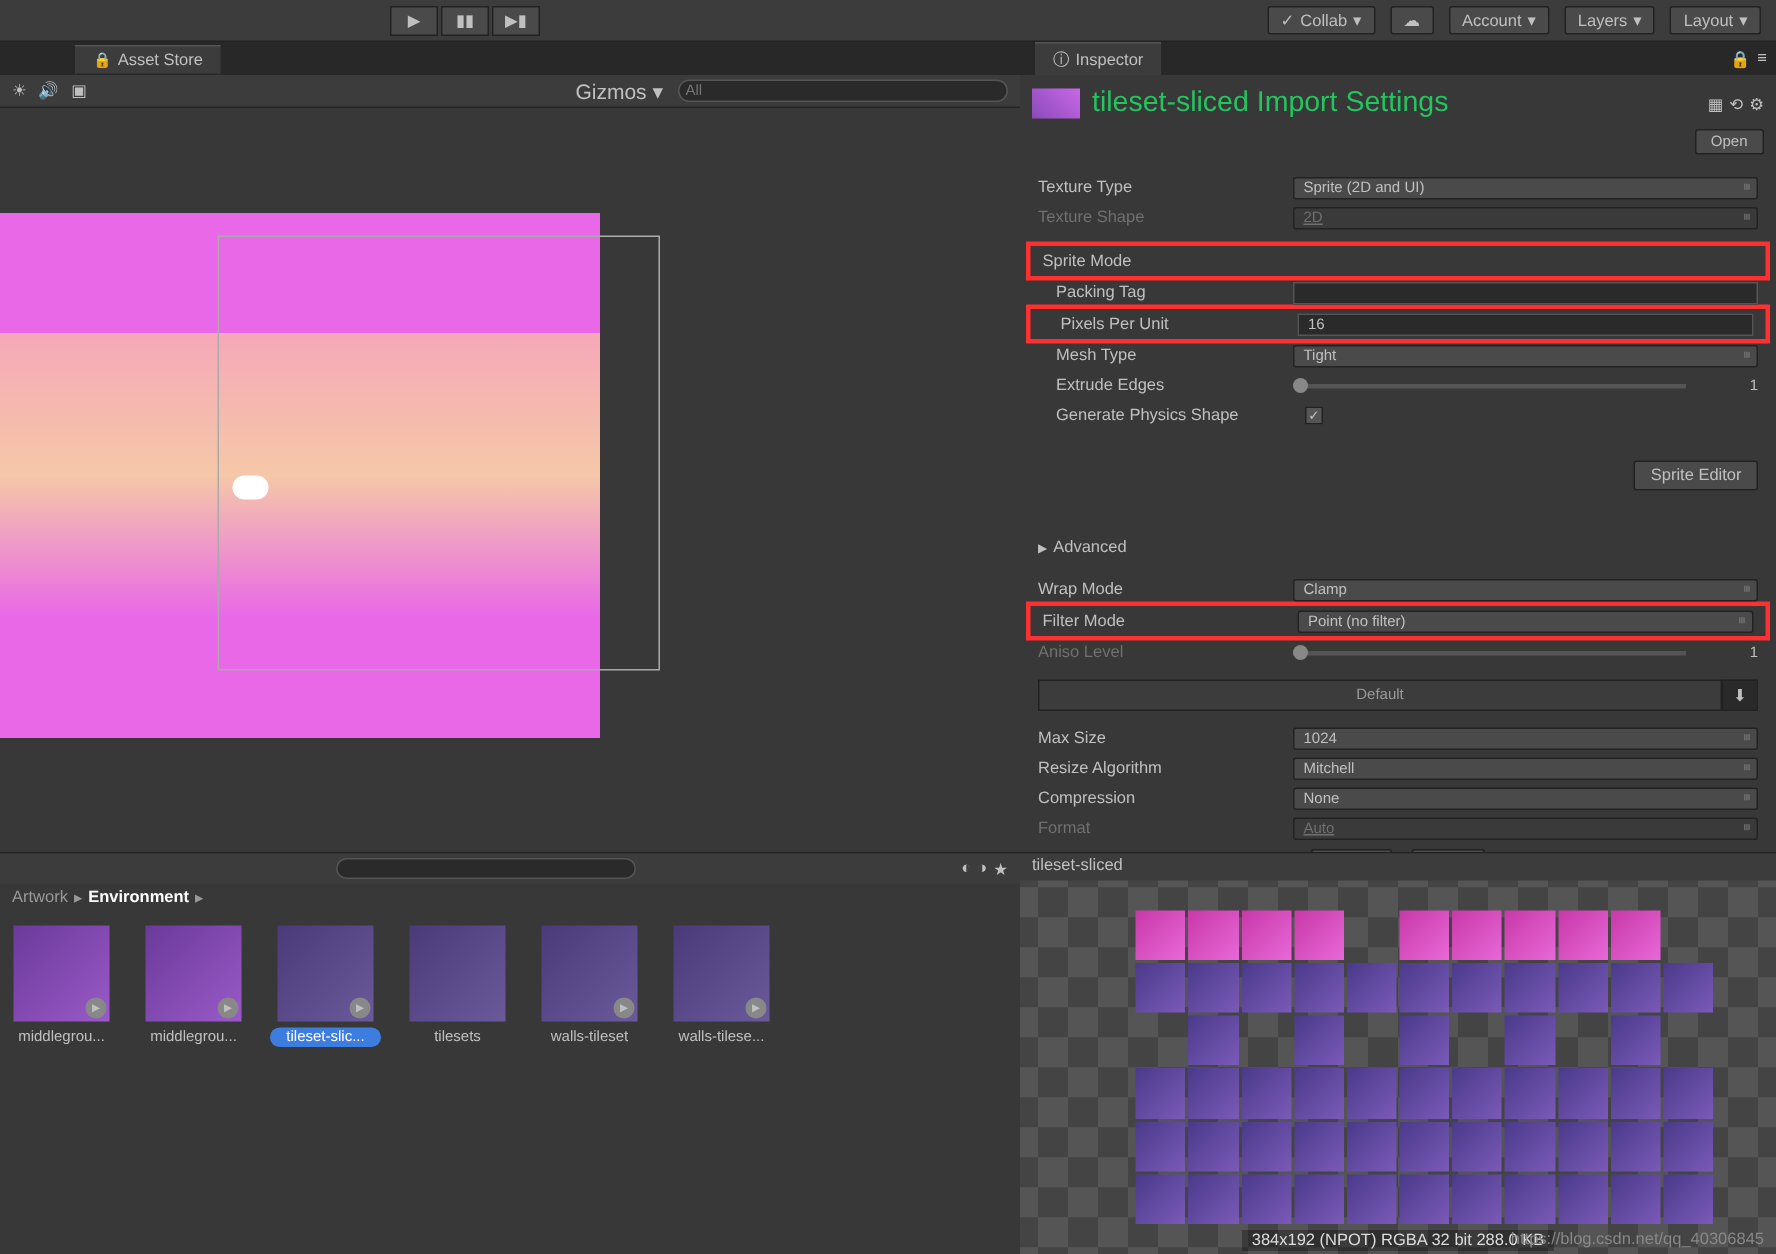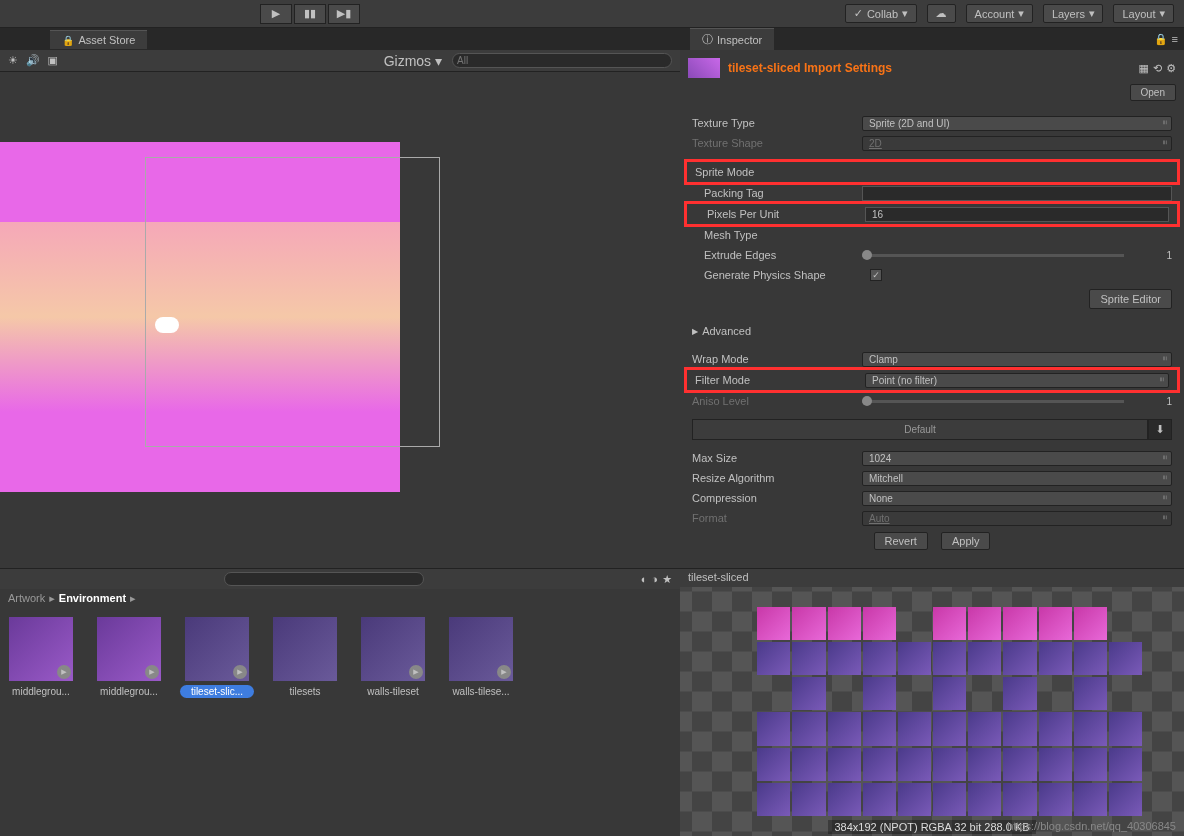--- a/index.html
+++ b/index.html
@@ -30,40 +30,40 @@
 .cloud-icon { position: absolute; left: 155px; top: 245px; width: 24px; height: 16px; background: #fff; border-radius: 8px; }
 
 .right-panel { width: 504px; background: #383838; display: flex; flex-direction: column; }
 .inspector-tab-bar { height: 22px; background: #282828; display: flex; align-items: center; }
 .inspector-tab { background: #3c3c3c; padding: 3px 12px; font-size: 11px; color: #c0c0c0; display: flex; align-items: center; gap: 4px; margin-left: 10px; border-top: 1px solid #555; }
 .inspector-icons { margin-left: auto; display: flex; gap: 4px; padding-right: 6px; }
 
 .inspector-content { flex: 1; background: #383838; padding: 4px; overflow-y: auto; }
 .asset-header { display: flex; align-items: center; gap: 8px; padding: 4px; }
 .asset-thumb { width: 32px; height: 20px; background: linear-gradient(45deg, #8a4ab8, #c868e8); }
-.asset-title { color: #f97316; font-size: 12px; font-weight: bold; }
+.asset-title { color: #22c55e; font-size: 19px; }
 .header-icons { margin-left: auto; display: flex; gap: 4px; }
 .open-btn { background: #4a4a4a; border: 1px solid #222; padding: 2px 10px; font-size: 10px; color: #c0c0c0; float: right; margin-right: 4px; margin-top: 2px; border-radius: 2px; }
 
 .prop-row { display: flex; align-items: center; height: 20px; padding: 0 8px; }
 .prop-label { width: 170px; font-size: 11px; color: #c0c0c0; }
 .prop-label.dim { color: #707070; }
 .prop-value { flex: 1; }
 .prop-dropdown { width: 100%; background: #4a4a4a; border: 1px solid #222; color: #c0c0c0; padding: 1px 6px; font-size: 10px; border-radius: 2px; position: relative; }
 .prop-dropdown.dim { color: #707070; background: #3a3a3a; text-decoration: underline; }
 .prop-dropdown::after { content: '≡'; position: absolute; right: 4px; color: #888; transform: rotate(90deg); font-size: 8px; }
 .prop-input { width: 100%; background: #2a2a2a; border: 1px solid #555; color: #c0c0c0; padding: 1px 6px; font-size: 10px; }
 .prop-slider { display: flex; align-items: center; gap: 8px; }
 .slider-track { flex: 1; height: 3px; background: #555; position: relative; }
 .slider-thumb { position: absolute; left: 0; top: -4px; width: 10px; height: 10px; background: #888; border-radius: 50%; }
 .slider-value { width: 40px; text-align: right; font-size: 10px; color: #c0c0c0; }
 
 .highlight-red { border: 3px solid #ff3030; margin: -2px 0; }
 
-.sprite-editor-btn { background: #4a4a4a; border: 1px solid #222; padding: 3px 10px; font-size: 11px; color: #c0c0c0; float: right; margin: 4px 8px; border-radius: 2px; cursor: pointer; }
+.sprite-editor-btn { background: #4a4a4a; border: 1px solid #222; padding: 3px 10px; font-size: 11px; color: #c0c0c0; float: right; margin: 20px 8px; border-radius: 2px; cursor: pointer; }
 
 .foldout { padding: 4px 8px; cursor: pointer; display: flex; align-items: center; gap: 4px; }
 .foldout-arrow { font-size: 8px; }
 
 .platform-tabs { margin: 8px; }
 .platform-tab-bar { display: flex; background: #2f2f2f; }
 .platform-tab { flex: 1; text-align: center; padding: 4px; background: #3c3c3c; font-size: 10px; color: #999; border: 1px solid #222; }
 .dl-icon { width: 24px; background: #2a2a2a; display: flex; align-items: center; justify-content: center; border: 1px solid #222; }
 
 .apply-row { display: flex; justify-content: center; gap: 13px; padding: 4px 8px; }
@@ -191,20 +191,23 @@
         <div class="prop-value"><input class="prop-input" style=""></div>
       </div>
       <div class="highlight-red">
         <div class="prop-row">
           <div class="prop-label" style="padding-left:12px;">Pixels Per Unit</div>
           <div class="prop-value"><input class="prop-input" value="16" style=""></div>
         </div>
       </div>
       <div class="prop-row">
         <div class="prop-label" style="padding-left:12px;">Mesh Type</div>
+        <div class="prop-value">
+            <div class="prop-dropdown">Tight</div>
+          </div>
       </div>
       <div class="prop-row">
         <div class="prop-label" style="padding-left:12px;">Extrude Edges</div>
         <div class="prop-value">
             <div class="prop-slider">
               <div class="slider-track">
                 <div class="slider-thumb"></div>
               </div>
               <div class="slider-value">1</div>
             </div>

